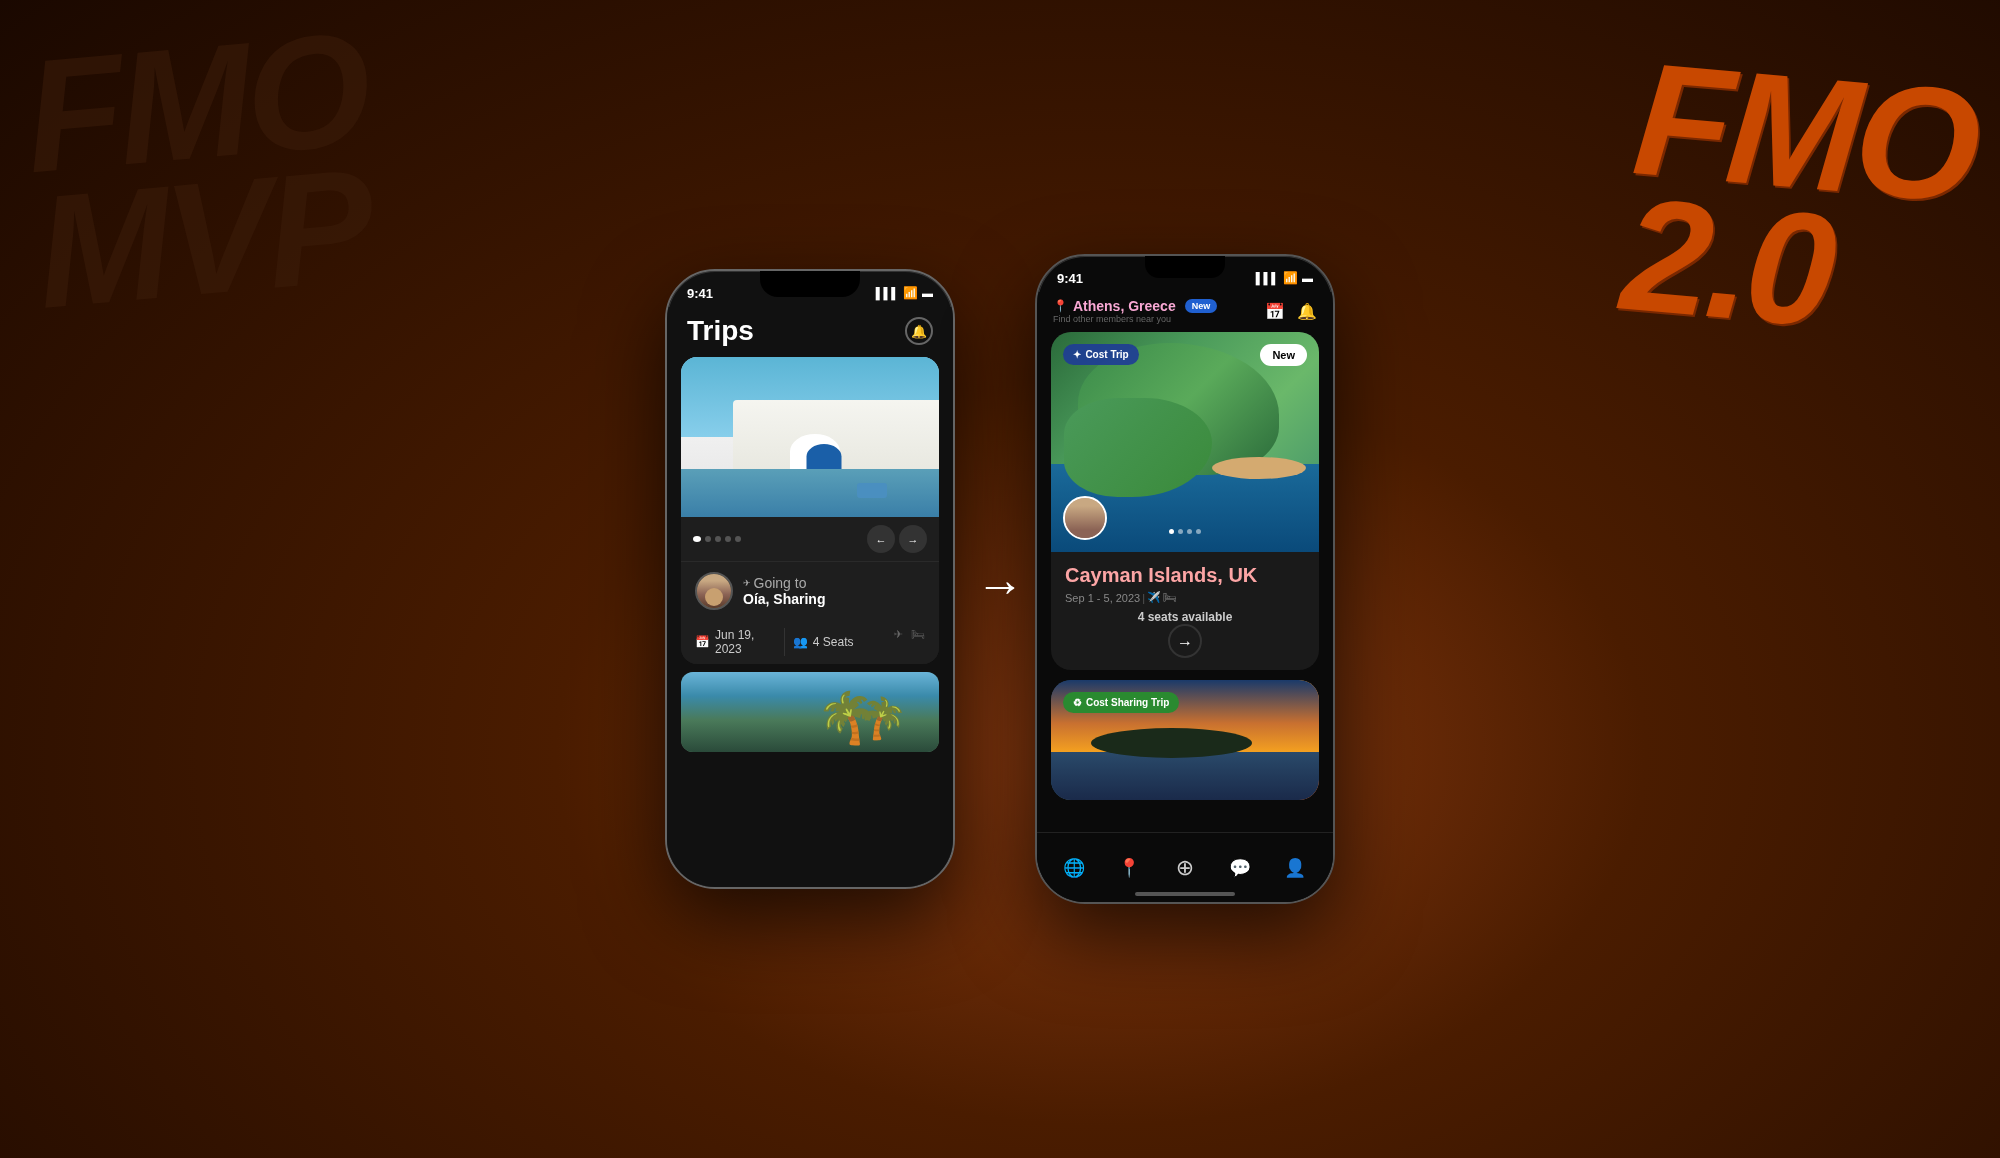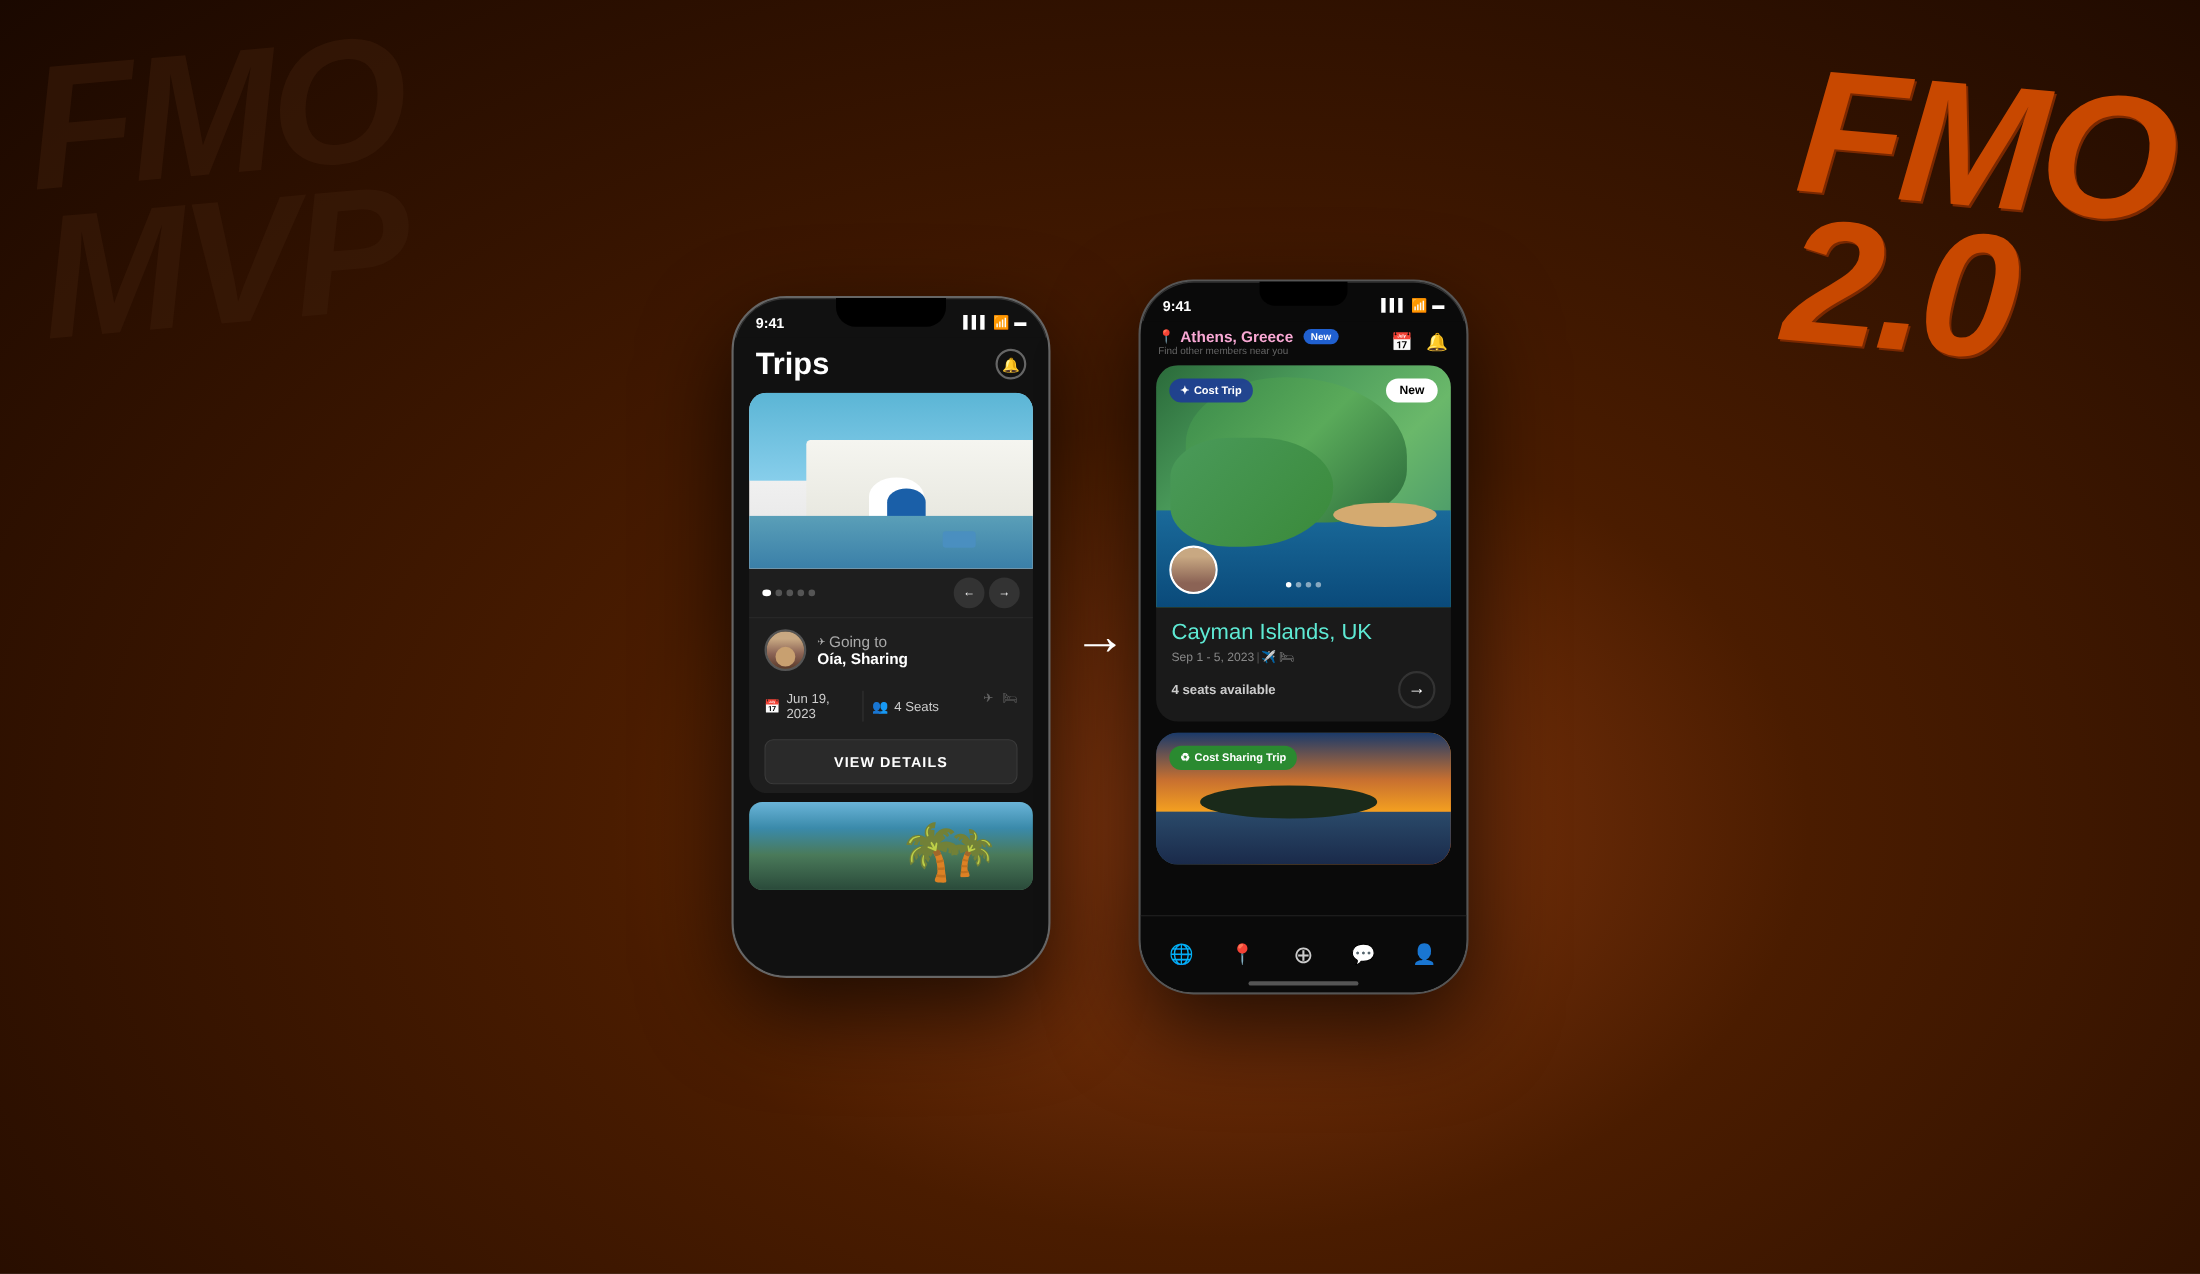--- a/index.html
+++ b/index.html
@@ -466,36 +466,37 @@
       gap: 4px;
     }
     .card-dot { width: 5px; height: 5px; border-radius: 50%; background: rgba(255,255,255,0.5); }
     .card-dot.active { background: white; }
 
     .main-trip-info {
       padding: 12px 14px;
     }
     .trip-title-main {
       font-size: 20px;
-      font-weight: 400;
-      color: #5eead4;
+      font-weight: 700;
+      color: #fca5a5;
     }
     .trip-dates {
       display: flex;
       align-items: center;
       gap: 2px;
       margin-top: 4px;
       font-size: 11px;
       color: #888;
     }
     .seats-row {
       display: flex;
       align-items: center;
       justify-content: space-between;
       margin-top: 6px;
+      flex-direction: column;
     }
     .seats-text { font-size: 12px; color: #ccc; font-weight: 600; }
     .go-btn {
       width: 34px; height: 34px;
       background: #1a1a1a;
       border: 2px solid #333;
       border-radius: 50%;
       display: flex; align-items: center; justify-content: center;
       font-size: 16px;
       color: white;
@@ -669,21 +670,20 @@
           <div class="meta-item">
             <span class="meta-icon">👥</span>
             <span>4 Seats</span>
           </div>
           <div style="width:20px;"></div>
           <span style="font-size:11px;color:#666;">✈</span>
           <div style="width:8px;"></div>
           <span style="font-size:11px;color:#666;">🛏</span>
         </div>
 
-        <div class="view-details-btn">VIEW DETAILS</div>
       </div>
 
       <div class="trip-image-2">
         <div class="palm-scene">
           <div class="palm-tree">🌴</div>
           <div class="palm-tree2">🌴</div>
         </div>
       </div>
 
     </div>

